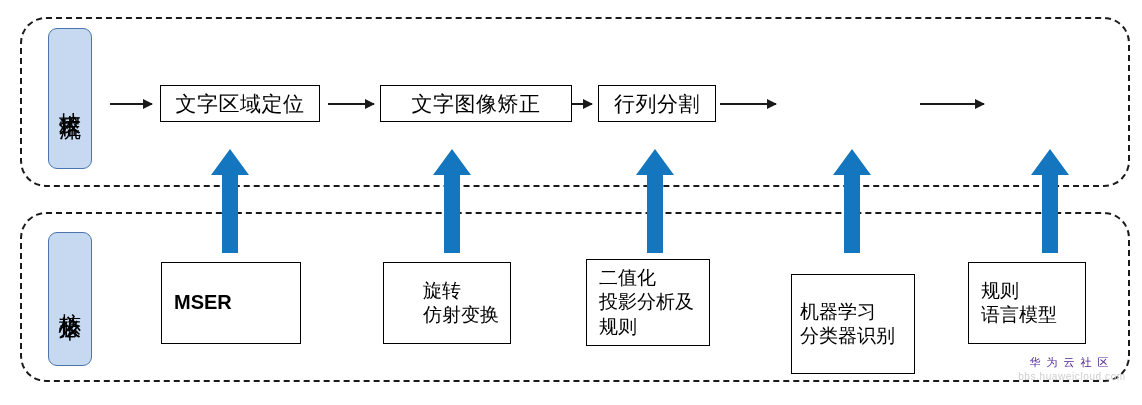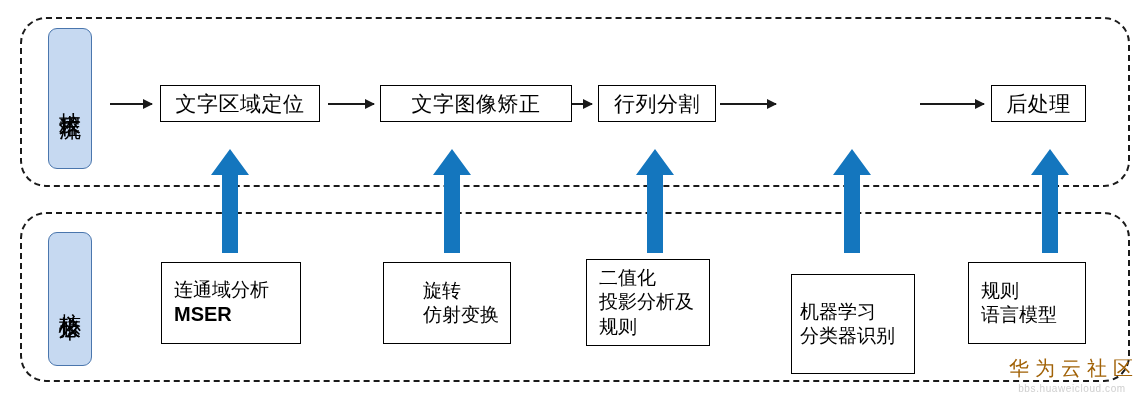--- a/index.html
+++ b/index.html
@@ -117,23 +117,23 @@
   #watermark {
     position: absolute;
     left: 1009px;
     top: 355px;
     width: 126px;
     text-align: center;
     pointer-events: none;
     user-select: none;
   }
   #watermark .wm-main {
-    font-size: 20px;
+    font-size: 11px;
     letter-spacing: 6px;
-    color: #a16207;
+    color: #4c1d95;
     white-space: nowrap;
     font-family: "Liberation Serif", "DejaVu Serif", serif;
   }
   #watermark .wm-sub {
     font-size: 10px;
     letter-spacing: 0.6px;
     color: #cfcfcf;
     white-space: nowrap;
     margin-top: 1px;
     font-family: "Liberation Sans", "DejaVu Sans", sans-serif;
@@ -162,23 +162,20 @@
 
   <div class="flow-box" style="left:160px; top:85px; width:160px; height:37px;">
     <span>文字区域定位</span>
   </div>
   <div class="flow-box" style="left:380px; top:85px; width:192px; height:37px;">
     <span>文字图像矫正</span>
   </div>
   <div class="flow-box" style="left:598px; top:85px; width:118px; height:37px;">
     <span>行列分割</span>
   </div>
-  <div class="flow-box" style="left:991px; top:85px; width:95px; height:37px;">
-    <span>后处理</span>
-  </div>
 
   <div class="block-arrow" style="left:211px; top:149px;">
     <svg viewBox="0 0 38 104" preserveAspectRatio="none">
       <polygon points="19,0 38,26 27,26 27,104 11,104 11,26 0,26" fill="#1476be"></polygon>
     </svg>
   </div>
   <div class="block-arrow" style="left:433px; top:149px;">
     <svg viewBox="0 0 38 104" preserveAspectRatio="none">
       <polygon points="19,0 38,26 27,26 27,104 11,104 11,26 0,26" fill="#1476be"></polygon>
     </svg>
@@ -193,21 +190,20 @@
       <polygon points="19,0 38,26 27,26 27,104 11,104 11,26 0,26" fill="#1476be"></polygon>
     </svg>
   </div>
   <div class="block-arrow" style="left:1031px; top:149px;">
     <svg viewBox="0 0 38 104" preserveAspectRatio="none">
       <polygon points="19,0 38,26 27,26 27,104 11,104 11,26 0,26" fill="#1476be"></polygon>
     </svg>
   </div>
 
   <div class="tech-box" style="left:161px; top:262px; width:140px; height:82px;">
-    <span class="ln">连通域分析</span>
     <span class="ln mono-bold">MSER</span>
   </div>
 
   <div class="tech-box" style="left:383px; top:262px; width:128px; height:82px;padding-left:39px;">
     <span class="ln">旋转</span>
     <span class="ln">仿射变换</span>
   </div>
 
   <div class="tech-box" style="left:586px; top:259px; width:124px; height:87px;">
     <span class="ln">二值化</span>

